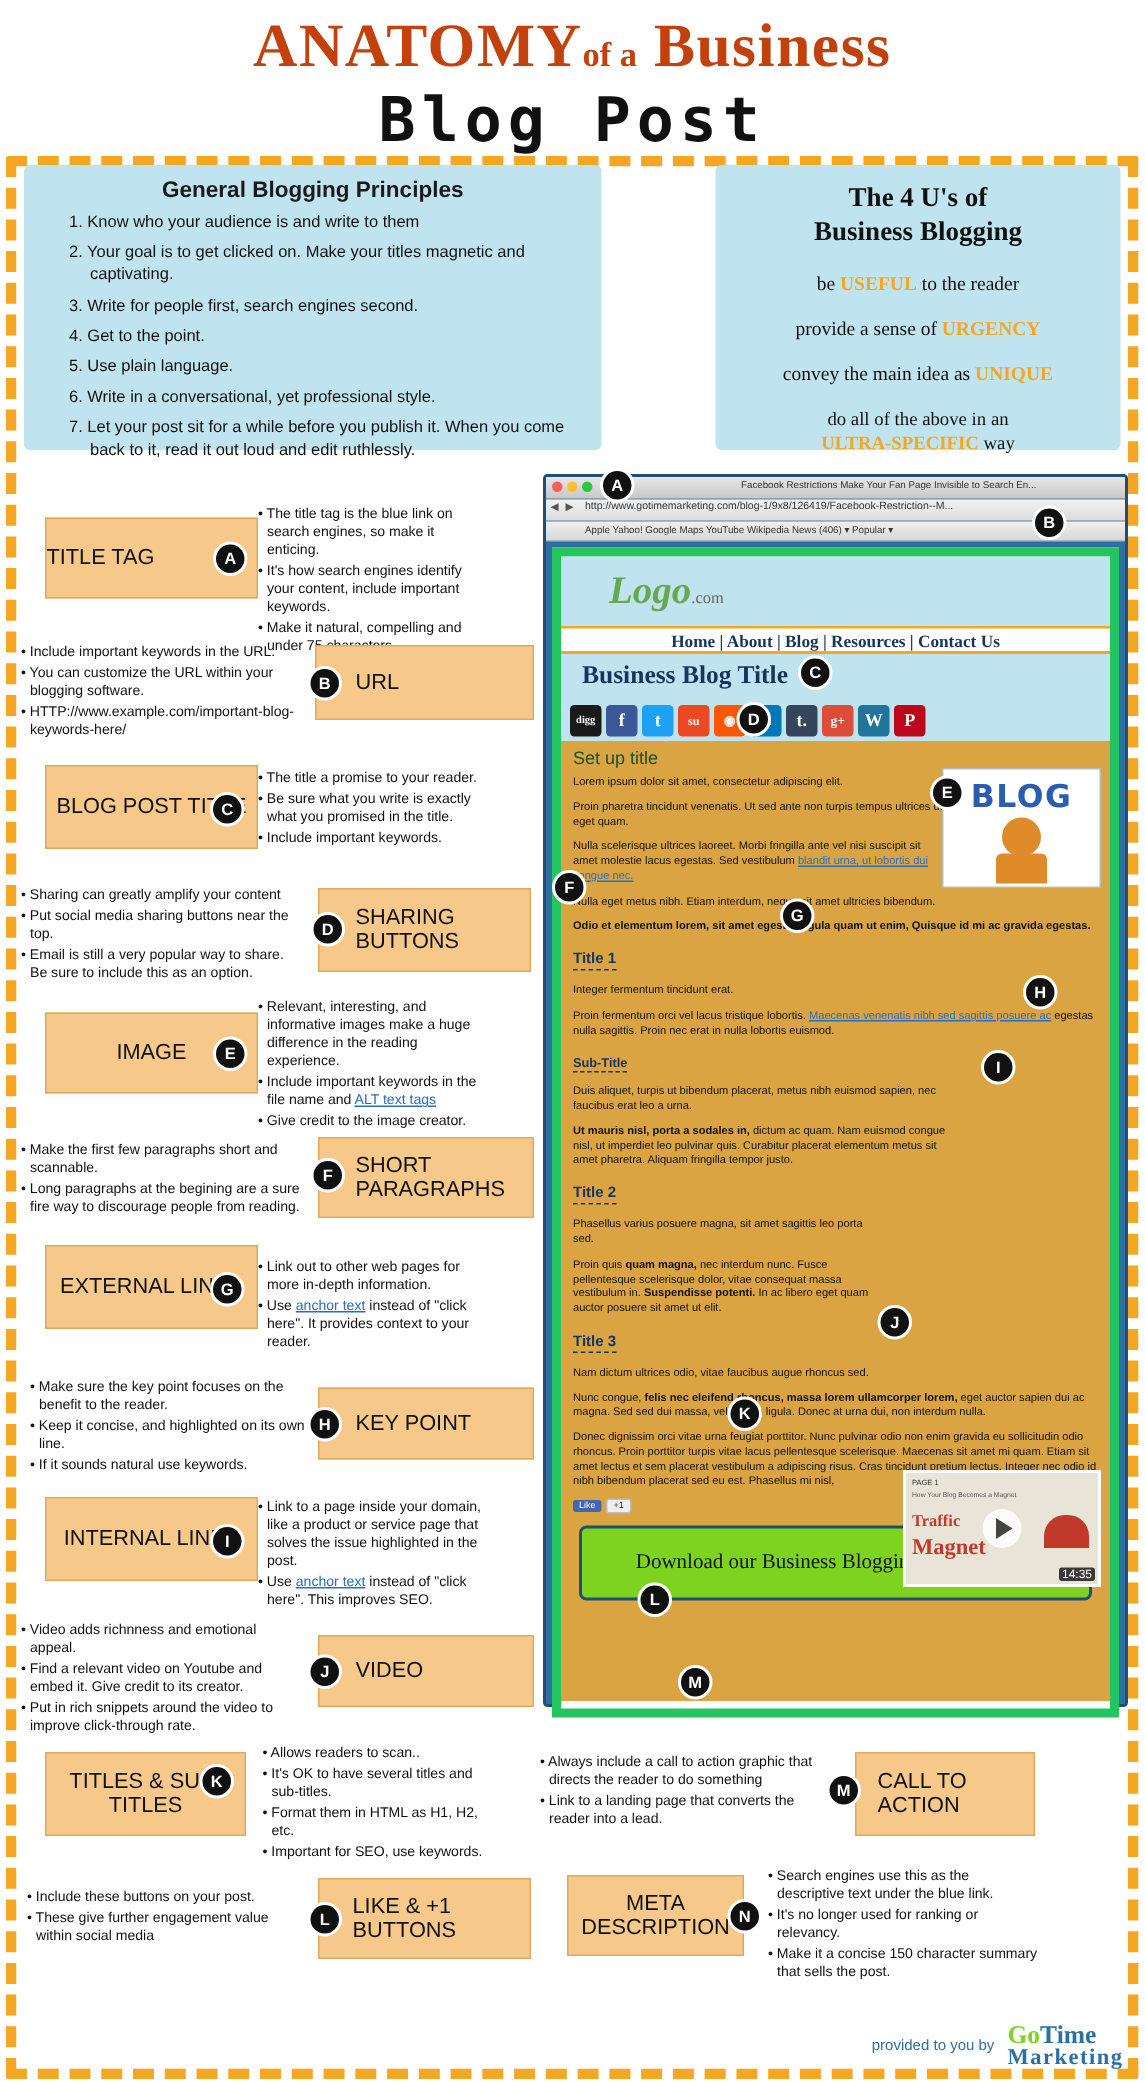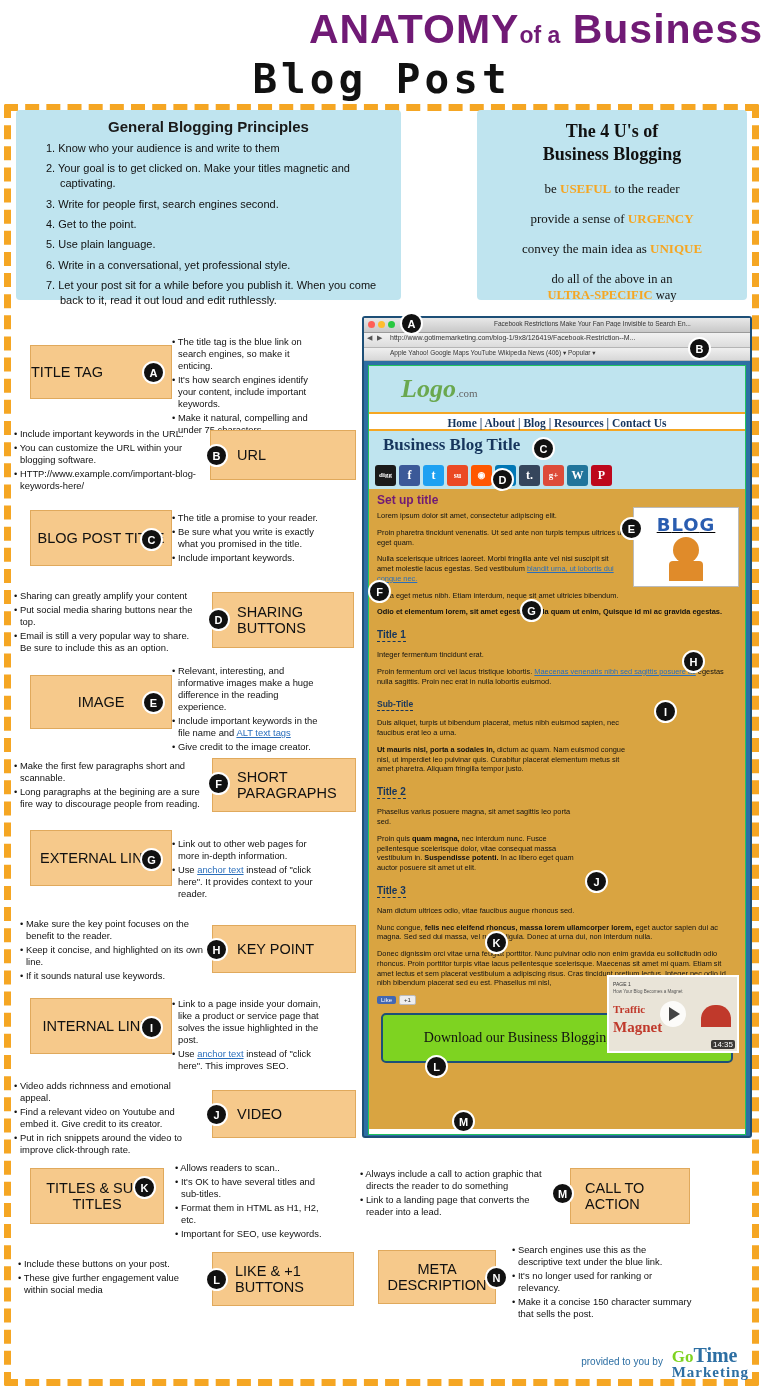--- a/index.html
+++ b/index.html
@@ -13,24 +13,23 @@
   .frame{
     position:absolute;left:4px;top:104px;width:755px;height:1282px;
     border:7px dashed #f5a623;box-sizing:border-box;border-radius:2px;
   }
   
   .header{
     position:absolute;left:0;top:0;width:763px;height:104px;
     text-align:center;
   }
   .title1{
-    font-family:Liberation Sans, sans-serif;
-    font-size:41px;letter-spacing:1px;color:#701a75;margin-top:6px;
+    font-family:Liberation Serif, serif;
+    font-size:41px;letter-spacing:1px;color:#c2410c;margin-top:6px;
     font-weight:bold;
-    text-align:right;
   }
   .title1 .small{font-size:23px;letter-spacing:0;}
   .title2{
     font-family:"DejaVu Sans Mono", monospace;
     font-size:41px;letter-spacing:4px;color:#111;font-weight:bold;margin-top:2px;
   }
   
   .panel-gbp{
     position:absolute;left:16px;top:110px;width:385px;height:190px;
     background:#bfe4ef;border-radius:4px;
@@ -88,21 +87,21 @@
     height:13px;background:linear-gradient(#f2f2f2,#dcdcdc);
     font-size:7px;color:#333;padding:1px 2px 0 26px;
     border-bottom:1px solid #b5b5b5;white-space:nowrap;overflow:hidden;position:relative;
   }
   .bookmarks{
     height:11px;background:linear-gradient(#efefef,#d8d8d8);
     font-size:6.5px;color:#333;padding:1px 2px 0 26px;
     border-bottom:1px solid #b5b5b5;white-space:nowrap;overflow:hidden;
   }
   .site{
-    margin:4px;background:#ffffff;border:1px solid #22c55e;height:768px;position:relative;
+    margin:4px;background:#ffffff;border:6px solid #22c55e;height:768px;position:relative;
     overflow:hidden;
   }
   .logo-area{height:46px;background:#bfe4ef;position:relative;}
   .logo-txt{
     position:absolute;left:32px;top:8px;font-family:"Liberation Serif",serif;
     font-style:italic;font-size:26px;color:#6aa84f;font-weight:bold;
   }
   .logo-com{font-size:11px;color:#666;font-style:normal;font-weight:normal;}
   .navbar{
     height:19px;background:#ffffff;border-top:2px solid #f5a623;border-bottom:2px solid #f5a623;
@@ -112,33 +111,33 @@
   .blogtitle{
     background:#bfe4ef;height:30px;font-family:"Liberation Serif",serif;
     font-size:17px;font-weight:bold;color:#16355c;padding:4px 0 0 14px;box-sizing:border-box;
   }
   .socialbar{
     height:28px;background:#bfe4ef;display:flex;align-items:center;padding-left:6px;gap:3px;
   }
   .sicon{width:21px;height:21px;border-radius:3px;color:#fff;font-size:12px;font-weight:bold;
     display:flex;align-items:center;justify-content:center;font-family:"Liberation Serif",serif;}
   .content{background:#d9a441;padding:4px 8px 6px 8px;position:relative;min-height:630px;}
-  .content h3{margin:0 0 4px 0;font-size:12px;color:#701a75;font-weight:bold;}
+  .content h3{margin:0 0 4px 0;font-size:12px;color:#14532d;font-weight:normal;}
   .content p{margin:0 0 7px 0;font-size:7.4px;color:#111;line-height:1.32;}
   .content .ttl{font-size:10px;font-weight:bold;color:#16355c;margin:0 0 4px 0;
     border-bottom:1px dashed #16355c;display:inline-block;padding-bottom:1px;}
   .content .subttl{font-size:8.5px;font-weight:bold;color:#16355c;margin:0 0 3px 0;
     border-bottom:1px dashed #16355c;display:inline-block;padding-bottom:1px;}
   .cl{color:#2a6ebb;text-decoration:underline;}
   .imgbox{
     position:absolute;right:6px;top:18px;width:104px;height:78px;background:#fff;
     border:1px solid #bbb;overflow:hidden;
   }
-  .blogword{font-family:"DejaVu Sans",sans-serif;font-weight:bold;font-size:18px;
-    letter-spacing:1px;text-align:center;margin-top:6px;text-decoration:underline;}
+  .blogword{font-family:"DejaVu Sans",sans-serif;font-weight:bold;font-size:21px;
+    letter-spacing:1px;text-align:center;margin-top:6px;}
   .videobox{
     position:absolute;right:6px;top:486px;width:128px;height:74px;background:#111;
     border:2px solid #fff;overflow:hidden;
   }
   .vtime{position:absolute;right:2px;bottom:2px;background:rgba(0,0,0,.75);color:#fff;
     font-size:8px;padding:0 2px;border-radius:2px;}
   .playbtn{position:absolute;left:50%;top:50%;width:26px;height:26px;margin:-13px 0 0 -13px;
     border-radius:50%;background:rgba(255,255,255,.85);}
   .playbtn:after{content:"";position:absolute;left:9px;top:6px;border-style:solid;
     border-width:7px 0 7px 11px;border-color:transparent transparent transparent #444;}
@@ -151,21 +150,21 @@
     font-family:"Liberation Serif",serif;
   }
   
   .footer{
     position:absolute;left:0;bottom:8px;width:763px;text-align:right;padding-right:14px;
     box-sizing:border-box;font-size:10px;color:#2d6fa3;
   }
   .gtm{display:inline-block;text-align:left;font-family:"Liberation Serif",serif;
     color:#2d6fa3;line-height:1;vertical-align:middle;margin-left:6px;}
   .gtm .g{color:#7ed321;font-weight:bold;font-size:17px;}
-  .gtm .t{color:#2d6fa3;font-weight:bold;font-size:20px;}
+  .gtm .t{color:#2d6fa3;font-weight:bold;font-size:17px;}
   .gtm .m{color:#2d6fa3;font-weight:bold;font-size:15px;letter-spacing:1px;}
 </style>
 </head>
 <body>
 
 <div class="header">
   <div class="title1">
     <span>ANATOMY</span><span class="small">of a</span> <span>Business</span>
   </div>
   <div class="title2">Blog Post</div>

